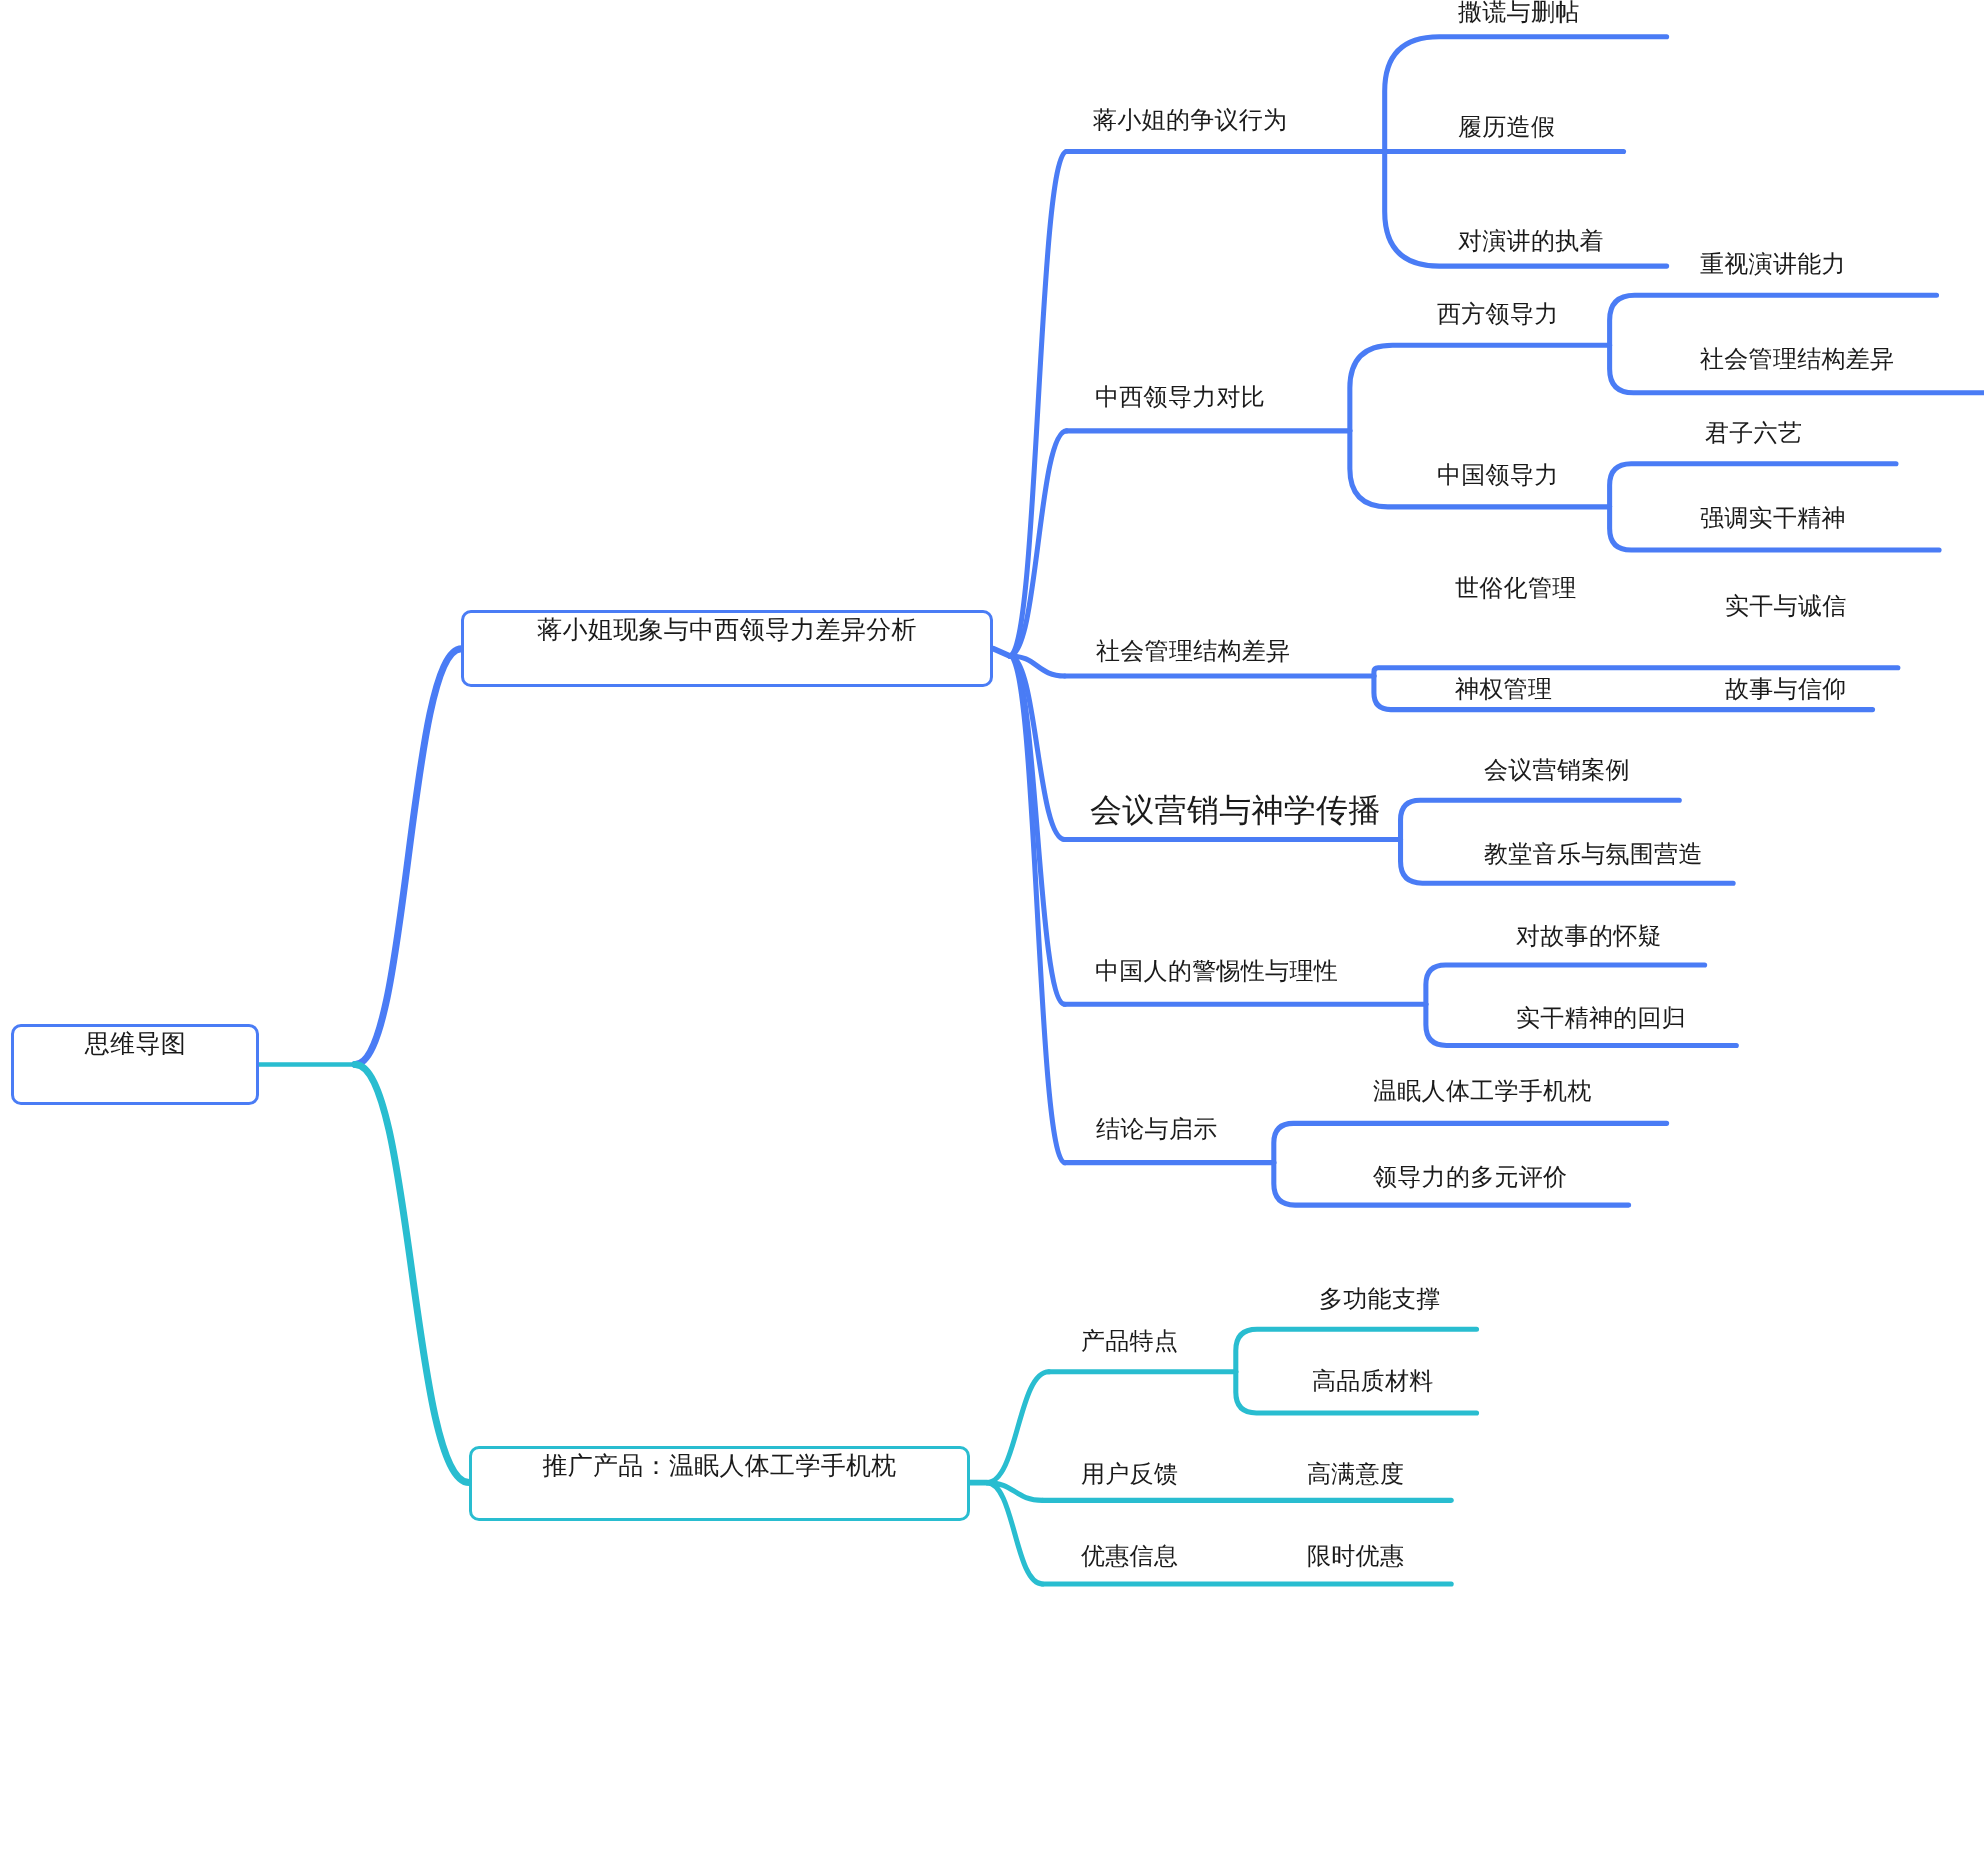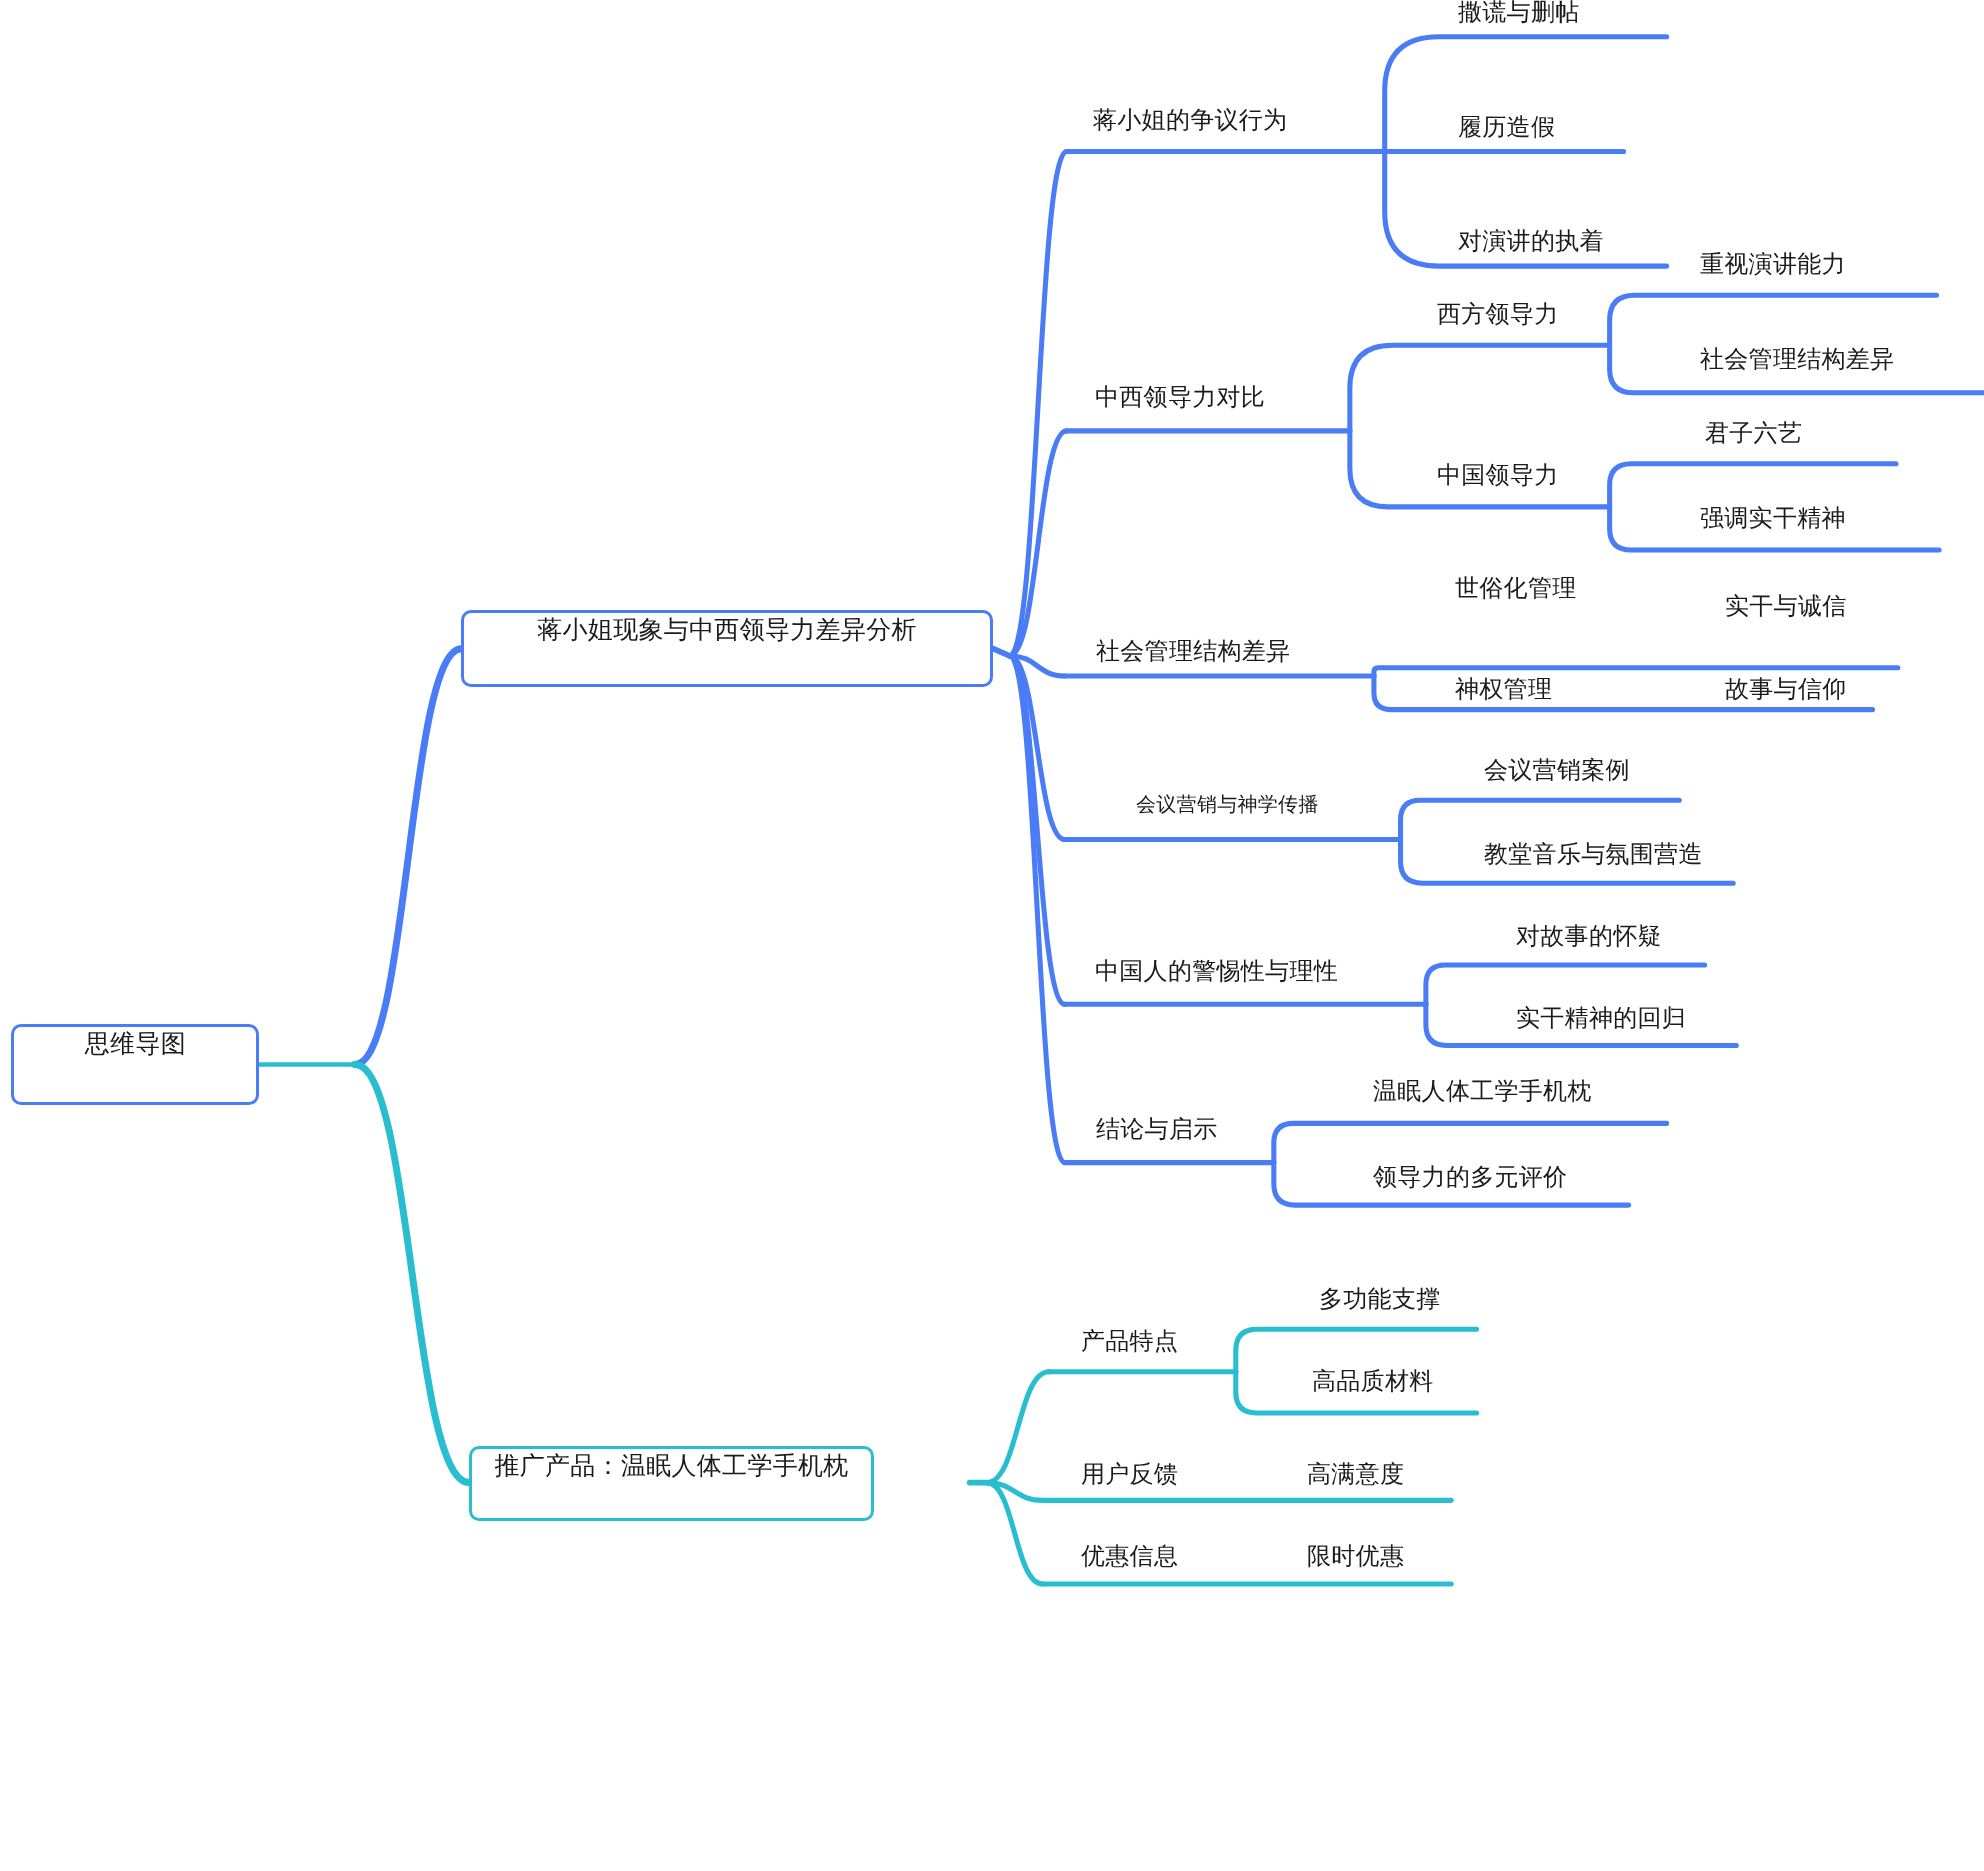--- a/index.html
+++ b/index.html
@@ -110,29 +110,29 @@
     </svg>
 
   <div class="mm-box root" id="root-box" style="left: 11.4px; top: 1024px; width: 248px; height: 81px;">
     <span>思维导图</span>
   </div>
 
   <div class="mm-box branch-blue" id="branch-box-0" style="left: 461px; top: 610px; width: 532px; height: 77px;">
     <span>蒋小姐现象与中西领导力差异分析</span>
   </div>
 
-  <div class="mm-box branch-teal" id="branch-box-1" style="left: 469px; top: 1446px; width: 405px; height: 75px;">
+  <div class="mm-box branch-teal" id="branch-box-1" style="left: 469px; top: 1446px; width: 501px; height: 75px;">
     <span>推广产品：温眠人体工学手机枕</span>
   </div>
 
   <div id="labels-layer">
       <div class="mm-label" style="left: 1093px; top: 108px; font-size: 24px;">蒋小姐的争议行为</div>
       <div class="mm-label" style="left: 1095px; top: 385px; font-size: 24px;">中西领导力对比</div>
       <div class="mm-label" style="left: 1096px; top: 639px; font-size: 24px;">社会管理结构差异</div>
-      <div class="mm-label" style="left: 1136px; top: 794px; font-size: 20px;">会议营销与神学传播</div>
+      <div class="mm-label" style="left: 1090px; top: 794px; font-size: 32px;">会议营销与神学传播</div>
       <div class="mm-label" style="left: 1095px; top: 959px; font-size: 24px;">中国人的警惕性与理性</div>
       <div class="mm-label" style="left: 1096px; top: 1117px; font-size: 24px;">结论与启示</div>
       <div class="mm-label" style="left: 1458px; top: 0px; font-size: 24px;">撒谎与删帖</div>
       <div class="mm-label" style="left: 1458px; top: 115px; font-size: 24px;">履历造假</div>
       <div class="mm-label" style="left: 1458px; top: 229px; font-size: 24px;">对演讲的执着</div>
       <div class="mm-label" style="left: 1437px; top: 302px; font-size: 24px;">西方领导力</div>
       <div class="mm-label" style="left: 1700px; top: 252px; font-size: 24px;">重视演讲能力</div>
       <div class="mm-label" style="left: 1700px; top: 347px; font-size: 24px;">社会管理结构差异</div>
       <div class="mm-label" style="left: 1437px; top: 463px; font-size: 24px;">中国领导力</div>
       <div class="mm-label" style="left: 1705px; top: 421px; font-size: 24px;">君子六艺</div>

